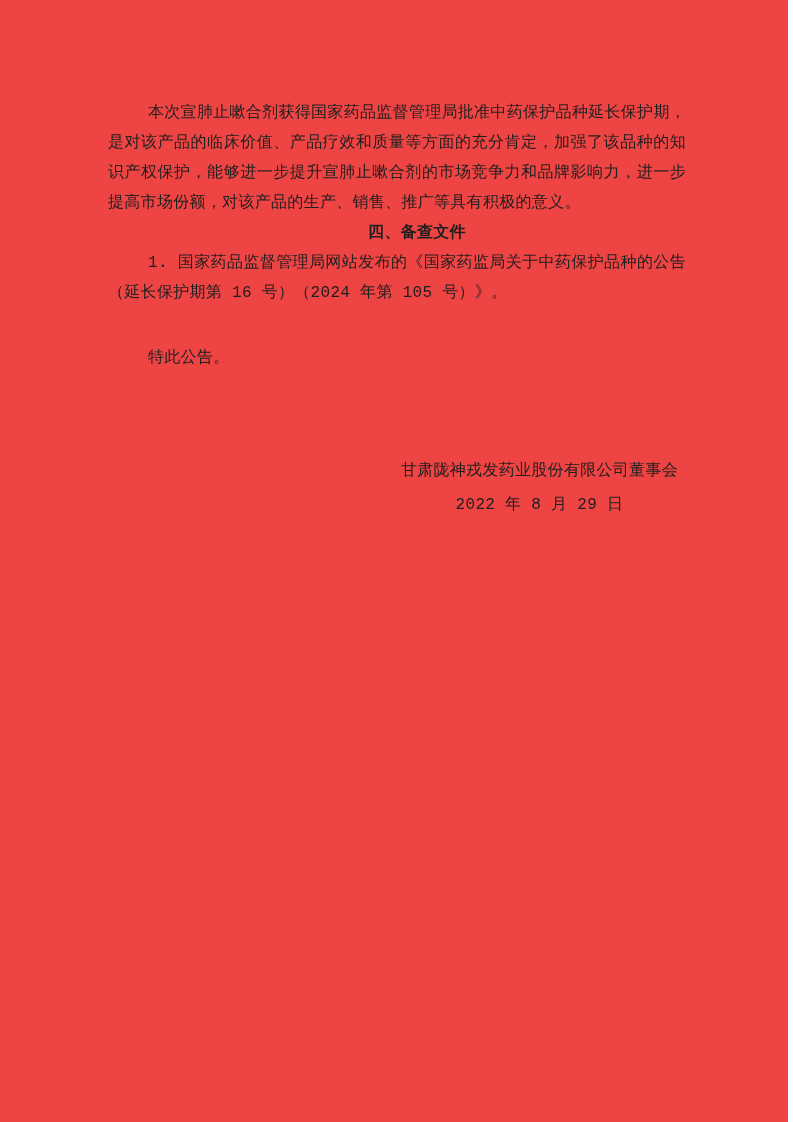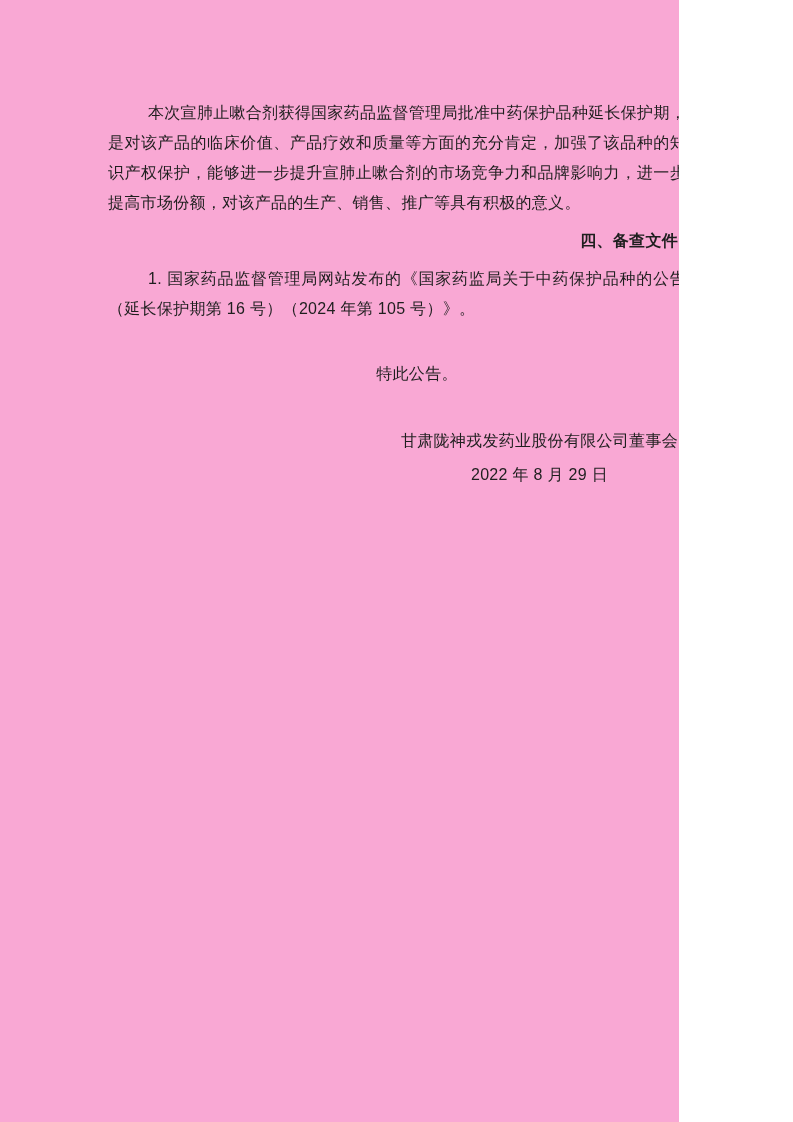--- a/index.html
+++ b/index.html
@@ -2,25 +2,25 @@
 <html><head>
 <meta charset="utf-8">
 <style>
   html, body {
     margin: 0;
     padding: 0;
     background: #ffffff;
   }
   .page {
     position: relative;
-    width: 679px;
+    width: 788px;
     height: 1122px;
-    background: #f9a8d4;
+    background: #ef4444;
     overflow: hidden;
-    font-family: Liberation Sans, sans-serif;
+    font-family: Liberation Mono, monospace;
     color: #1f1f1f;
   }
   .content {
     position: absolute;
     left: 108px;
     top: 98px;
     width: 578px;
     font-size: 16px;
     line-height: 30px;
     text-align: justify;
@@ -28,36 +28,36 @@
     letter-spacing: 0.3px;
   }
   .body-para {
     margin: 0;
     text-indent: 40px;
   }
   .para-risk {
     margin-top: 5px;
   }
   .section-heading {
-    margin: 8px;
+    margin: 0;
     text-indent: 40px;
     font-weight: bold;
-    text-align: right;
+    text-align: center;
   }
   .reference-item {
     margin: 0;
     text-indent: 40px;
   }
   .closing {
     margin: 35px 0 0 0;
     text-indent: 40px;
-    text-align: center;
+    text-align: left;
   }
   .signature {
-    margin-top: 37px;
+    margin-top: 83px;
     display: flex;
     flex-direction: column;
     align-items: flex-end;
     padding-right: 8px;
   }
   .signature-inner {
     text-align: center;
   }
   .sig-company {
     white-space: nowrap;

